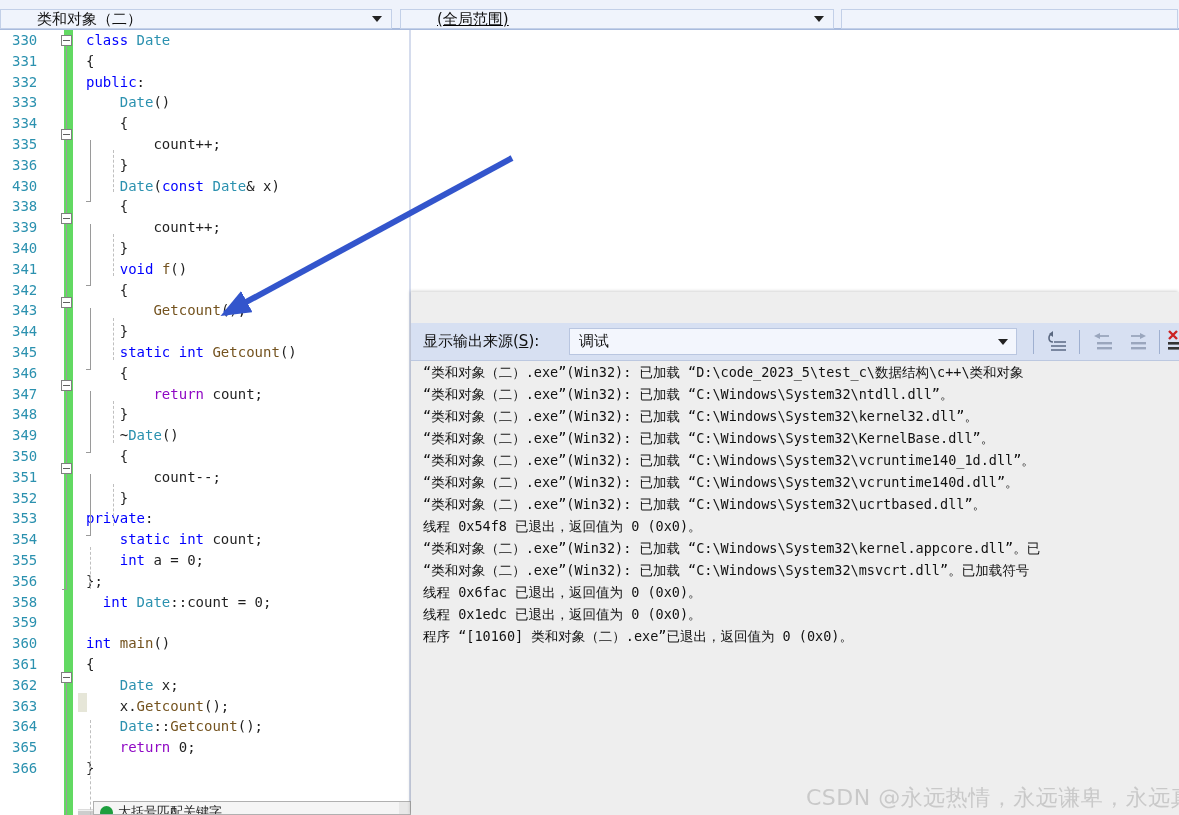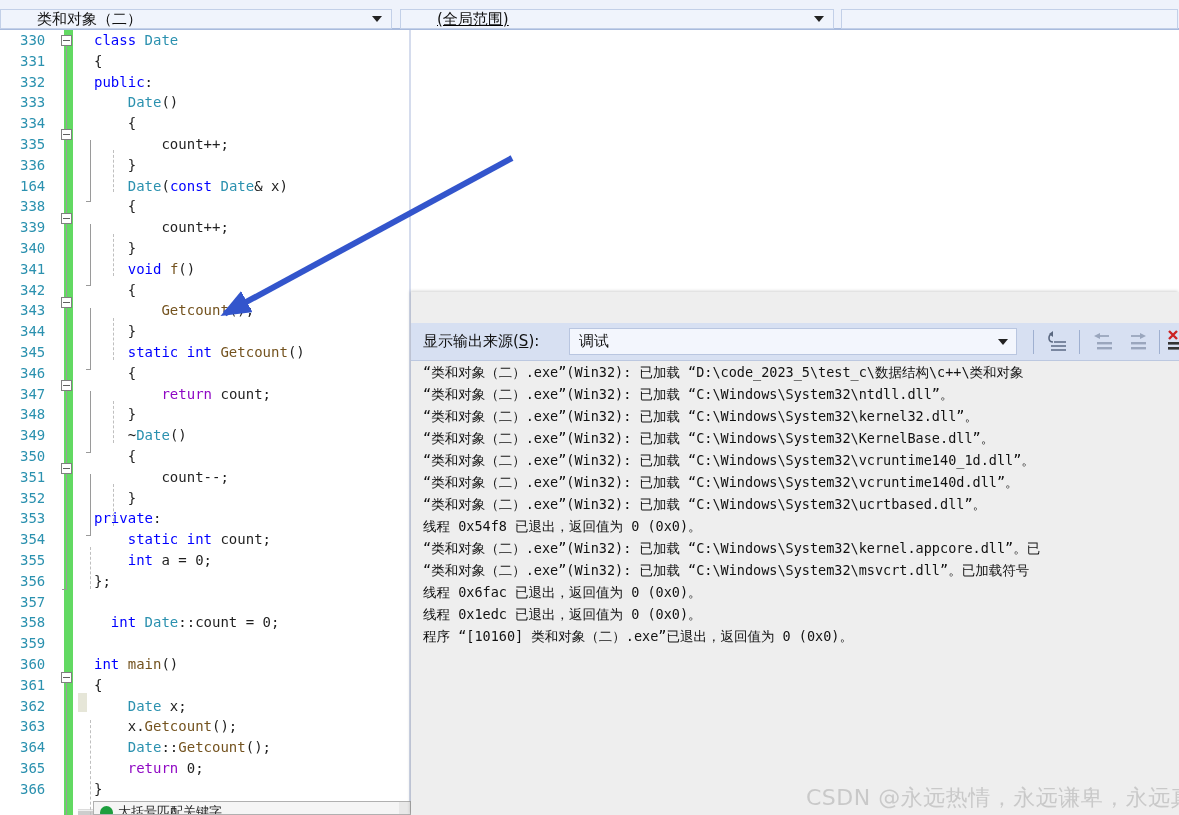--- a/index.html
+++ b/index.html
@@ -68,21 +68,21 @@
     position:absolute;left:0;top:0;width:46px;text-align:left;
     padding-left:4px;
     color:#2b91af;font-size:14px;
     font-family:"DejaVu Sans Mono","Liberation Mono",monospace;
     box-sizing:border-box;
   }
   .codetext{
     position:absolute;left:78px;top:0;white-space:pre;
     color:#1f1f1f;
   }
-  #codebody{position:absolute;left:16px;top:0;width:411px;height:785px;}
+  #codebody{position:absolute;left:8px;top:0;width:411px;height:785px;}
   .kw{color:#0000ff;}
   .type{color:#2b91af;}
   .fn{color:#74531f;}
   .ctl{color:#8f08c4;}
   .plain{color:#1f1f1f;}
   
   .fold{
     position:absolute;left:61px;width:11px;height:11px;
     border:1px solid #808080;background:#fff;box-sizing:border-box;
     z-index:5;
@@ -253,41 +253,40 @@
   <div class="brace-hl" style="left:78px;top:663px;width:9px;height:19px;"></div>
 
   <div id="codebody">
       <div class="code-row"><span class="lineno">330</span><span class="codetext"><span class="kw">class </span><span class="type">Date</span></span></div>
       <div class="code-row"><span class="lineno">331</span><span class="codetext"><span class="plain">{</span></span></div>
       <div class="code-row"><span class="lineno">332</span><span class="codetext"><span class="kw">public</span><span class="plain">:</span></span></div>
       <div class="code-row"><span class="lineno">333</span><span class="codetext"><span class="plain">    </span><span class="type">Date</span><span class="plain">()</span></span></div>
       <div class="code-row"><span class="lineno">334</span><span class="codetext"><span class="plain">    {</span></span></div>
       <div class="code-row"><span class="lineno">335</span><span class="codetext"><span class="plain">        count++;</span></span></div>
       <div class="code-row"><span class="lineno">336</span><span class="codetext"><span class="plain">    }</span></span></div>
-      <div class="code-row"><span class="lineno">164</span><span class="codetext"><span class="plain">    </span><span class="type">Date</span><span class="plain">(</span><span class="kw">const </span><span class="type">Date</span><span class="plain">&amp; x)</span></span></div>
+      <div class="code-row"><span class="lineno">430</span><span class="codetext"><span class="plain">    </span><span class="type">Date</span><span class="plain">(</span><span class="kw">const </span><span class="type">Date</span><span class="plain">&amp; x)</span></span></div>
       <div class="code-row"><span class="lineno">338</span><span class="codetext"><span class="plain">    {</span></span></div>
       <div class="code-row"><span class="lineno">339</span><span class="codetext"><span class="plain">        count++;</span></span></div>
       <div class="code-row"><span class="lineno">340</span><span class="codetext"><span class="plain">    }</span></span></div>
       <div class="code-row"><span class="lineno">341</span><span class="codetext"><span class="plain">    </span><span class="kw">void </span><span class="fn">f</span><span class="plain">()</span></span></div>
       <div class="code-row"><span class="lineno">342</span><span class="codetext"><span class="plain">    {</span></span></div>
       <div class="code-row"><span class="lineno">343</span><span class="codetext"><span class="plain">        </span><span class="fn">Getcount</span><span class="plain">();</span></span></div>
       <div class="code-row"><span class="lineno">344</span><span class="codetext"><span class="plain">    }</span></span></div>
       <div class="code-row"><span class="lineno">345</span><span class="codetext"><span class="plain">    </span><span class="kw">static int </span><span class="fn">Getcount</span><span class="plain">()</span></span></div>
       <div class="code-row"><span class="lineno">346</span><span class="codetext"><span class="plain">    {</span></span></div>
       <div class="code-row"><span class="lineno">347</span><span class="codetext"><span class="plain">        </span><span class="ctl">return </span><span class="plain">count;</span></span></div>
       <div class="code-row"><span class="lineno">348</span><span class="codetext"><span class="plain">    }</span></span></div>
       <div class="code-row"><span class="lineno">349</span><span class="codetext"><span class="plain">    ~</span><span class="type">Date</span><span class="plain">()</span></span></div>
       <div class="code-row"><span class="lineno">350</span><span class="codetext"><span class="plain">    {</span></span></div>
       <div class="code-row"><span class="lineno">351</span><span class="codetext"><span class="plain">        count--;</span></span></div>
       <div class="code-row"><span class="lineno">352</span><span class="codetext"><span class="plain">    }</span></span></div>
       <div class="code-row"><span class="lineno">353</span><span class="codetext"><span class="kw">private</span><span class="plain">:</span></span></div>
       <div class="code-row"><span class="lineno">354</span><span class="codetext"><span class="plain">    </span><span class="kw">static int </span><span class="plain">count;</span></span></div>
       <div class="code-row"><span class="lineno">355</span><span class="codetext"><span class="plain">    </span><span class="kw">int </span><span class="plain">a = 0;</span></span></div>
       <div class="code-row"><span class="lineno">356</span><span class="codetext"><span class="plain">};</span></span></div>
-      <div class="code-row"><span class="lineno">357</span><span class="codetext"><span class="plain"></span></span></div>
       <div class="code-row"><span class="lineno">358</span><span class="codetext"><span class="plain">  </span><span class="kw">int </span><span class="type">Date</span><span class="plain">::count = 0;</span></span></div>
       <div class="code-row"><span class="lineno">359</span><span class="codetext"><span class="plain"></span></span></div>
       <div class="code-row"><span class="lineno">360</span><span class="codetext"><span class="kw">int </span><span class="fn">main</span><span class="plain">()</span></span></div>
       <div class="code-row"><span class="lineno">361</span><span class="codetext"><span class="plain">{</span></span></div>
       <div class="code-row"><span class="lineno">362</span><span class="codetext"><span class="plain">    </span><span class="type">Date</span><span class="plain"> x;</span></span></div>
       <div class="code-row"><span class="lineno">363</span><span class="codetext"><span class="plain">    x.</span><span class="fn">Getcount</span><span class="plain">();</span></span></div>
       <div class="code-row"><span class="lineno">364</span><span class="codetext"><span class="plain">    </span><span class="type">Date</span><span class="plain">::</span><span class="fn">Getcount</span><span class="plain">();</span></span></div>
       <div class="code-row"><span class="lineno">365</span><span class="codetext"><span class="plain">    </span><span class="ctl">return </span><span class="plain">0;</span></span></div>
       <div class="code-row"><span class="lineno">366</span><span class="codetext"><span class="plain">}</span></span></div>
     </div>

